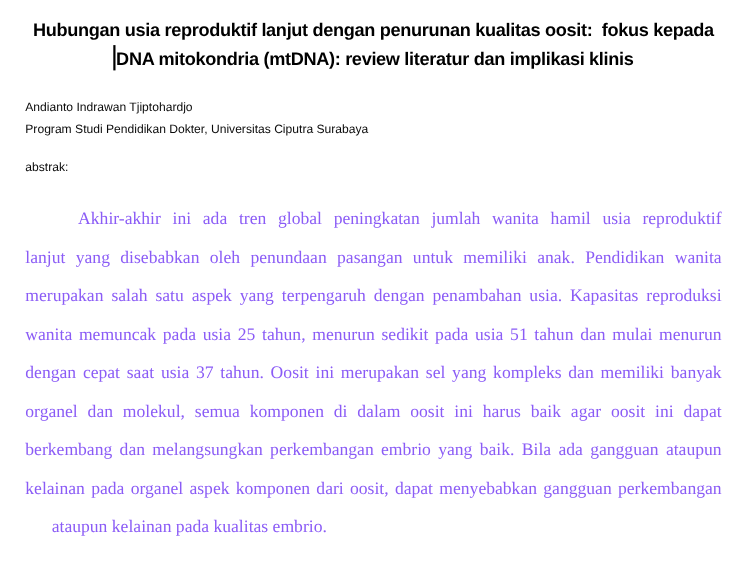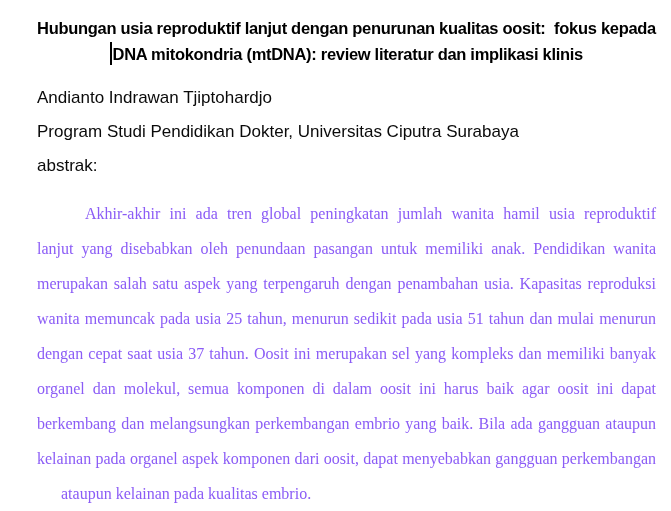--- a/index.html
+++ b/index.html
@@ -4,21 +4,21 @@
 <style>
   html, body { margin: 0; padding: 0; }
   body {
     width: 671px; height: 511px;
     background: #ffffff;
     overflow: hidden;
   }
   .page {
     box-sizing: border-box;
     width: 671px; height: 511px;
-    padding: 15px 15px 0 37px;
+    padding: 15px 15px 0 23px;
     background: #ffffff;
     color: #000000;
   }
   
   .title {
     font-family: "Liberation Sans", sans-serif;
     font-weight: bold;
     font-size: 16.5px;
     line-height: 26px;
     letter-spacing: -0.3px;
@@ -32,28 +32,28 @@
   .caret {
     display: inline-block;
     width: 1.5px; height: 23px;
     background: #000000;
     vertical-align: -5px;
     margin-right: 1px;
   }
   
   .meta {
     font-family: "Liberation Sans", sans-serif;
-    font-size: 17px;
+    font-size: 11px;
     line-height: 20px;
     color: #0a0a0a;
     margin: 0;
     white-space: pre;
   }
   .author      { margin-top: 21px; }
-  .affiliation { margin-top: 14px; }
+  .affiliation { }
   .abstract-label { margin-top: 14px; }
   
   .abstract {
     margin-top: 20px;
     font-family: "Liberation Serif", serif;
     font-size: 16px;
     color: #8b5cf6;
   }
   .abs-line {
     line-height: 35px;

